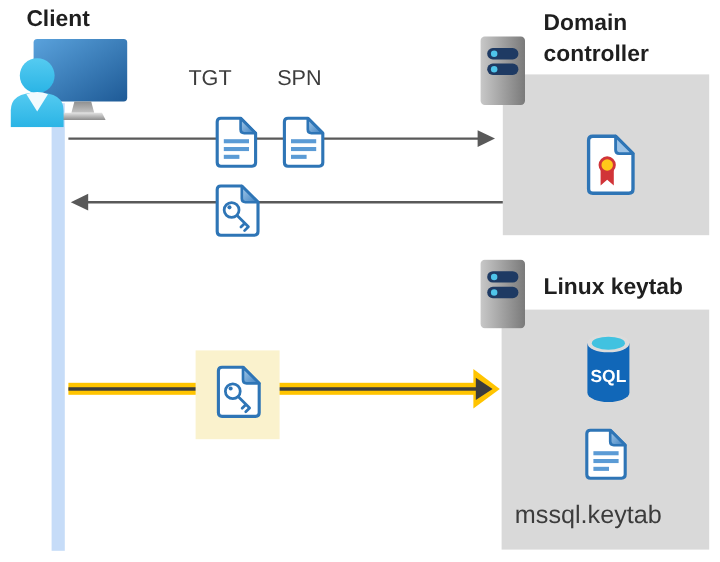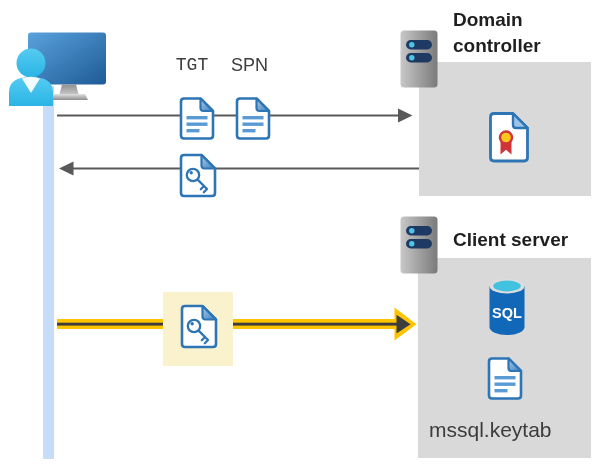--- a/index.html
+++ b/index.html
@@ -73,32 +73,33 @@
     <g>
       <rect x="57" y="319" width="340" height="10" fill="#FFC400"></rect>
       <polygon points="394.5,307.5 416.5,324.2 394.5,340.5" fill="#FFC400"></polygon>
       <rect x="57" y="322.7" width="341" height="2.9" fill="#3d3d3d"></rect>
       <polygon points="396.5,314.8 410.5,324.2 396.5,333.4" fill="#3d3d3d"></polygon>
     </g>
   </svg>
 
   <div class="abs hl-box" style="left:163px;top:292px;width:70px;height:74px;"></div>
 
+  <div class="abs txt node-title" style="left:22px;top:4px;">Client</div>
   <svg class="abs icon" style="left:7px;top:29px;" width="102" height="77" viewBox="0 0 102 77">
     <rect x="21" y="3.5" width="78" height="52" rx="3" fill="url(#monGrad)"></rect>
     <path d="M55 55.5 L69 55.5 L71.5 65 L52.5 65 Z" fill="url(#standGrad)"></path>
     <path d="M46 65 L78 65 L81 71 L43 71 Z" fill="url(#standGrad2)"></path>
     <g>
       <circle cx="24" cy="34" r="14.5" fill="url(#personGrad)"></circle>
       <path d="M2 77 V63 Q2 48 24 48 Q46 48 46 63 V77 Z" fill="url(#personGrad)"></path>
       <path d="M15 49.5 L24 64 L33 49.5 Q24 46 15 49.5 Z" fill="#F2FBFE"></path>
     </g>
   </svg>
 
-  <div class="abs txt artifact-label" style="left:170px;top:55px;width:44px;font-family:Liberation Mono, monospace;">TGT</div>
+  <div class="abs txt artifact-label" style="left:153px;top:55px;width:44px;">TGT</div>
   <div class="abs txt artifact-label" style="left:222px;top:55px;width:46px;text-align:right;">SPN</div>
 
   <svg class="abs icon" style="left:177px;top:95px;" width="40" height="47" viewBox="0 0 40 47">
     <path d="M4 40.5 V6.5 Q4 3.5 7 3.5 H23.5 L36 16 V40.5 Q36 43.5 33 43.5 H7 Q4 43.5 4 40.5 Z" fill="#fff" stroke="#2E75B6" stroke-width="2.6" stroke-linejoin="round"></path>
     <path d="M23.5 3.5 L36 16 H26.5 Q23.5 16 23.5 13 Z" fill="url(#foldGrad)" stroke="#2E75B6" stroke-width="2.2" stroke-linejoin="round"></path>
     <g fill="#5B9BD5">
       <rect x="9.5" y="21" width="21" height="3.4"></rect>
       <rect x="9.5" y="27.5" width="21" height="3.4"></rect>
       <rect x="9.5" y="34" width="13" height="3.4"></rect>
     </g>
@@ -153,21 +154,21 @@
     </g>
   </svg>
 
   <svg class="abs icon" style="left:400px;top:216px;" width="38" height="58" viewBox="0 0 38 58">
     <rect x="0.5" y="0.5" width="37" height="57" rx="3.5" fill="url(#srvGrad)"></rect>
     <rect x="6" y="10" width="26" height="9.5" rx="4.75" fill="#1E3A63"></rect>
     <circle cx="11.8" cy="14.8" r="2.7" fill="#4FC4EA"></circle>
     <rect x="6" y="23" width="26" height="9.5" rx="4.75" fill="#1E3A63"></rect>
     <circle cx="11.8" cy="27.8" r="2.7" fill="#4FC4EA"></circle>
   </svg>
-  <div class="abs txt node-title" style="left:453px;top:227px;width:145px;">Client server</div>
+  <div class="abs txt node-title" style="left:453px;top:227px;width:145px;">Linux keytab</div>
 
   <svg class="abs icon" style="left:487px;top:275px;" width="40" height="63" viewBox="0 0 40 63">
     <path d="M2.5 11 V52 A17.5 8 0 0 0 37.5 52 V11 Z" fill="#1167B8"></path>
     <ellipse cx="20" cy="11" rx="17.5" ry="7.6" fill="#DCDCDC"></ellipse>
     <ellipse cx="20" cy="11" rx="13.8" ry="5.4" fill="#41C2E0"></ellipse>
     <text x="20" y="43" text-anchor="middle" font-size="14.5" font-weight="bold" fill="#ffffff" font-family="Liberation Sans, sans-serif">SQL</text>
   </svg>
 
   <svg class="abs icon" style="left:485px;top:355px;" width="40" height="47" viewBox="0 0 40 47">
     <path d="M4 40.5 V6.5 Q4 3.5 7 3.5 H23.5 L36 16 V40.5 Q36 43.5 33 43.5 H7 Q4 43.5 4 40.5 Z" fill="#fff" stroke="#2E75B6" stroke-width="2.6" stroke-linejoin="round"></path>

